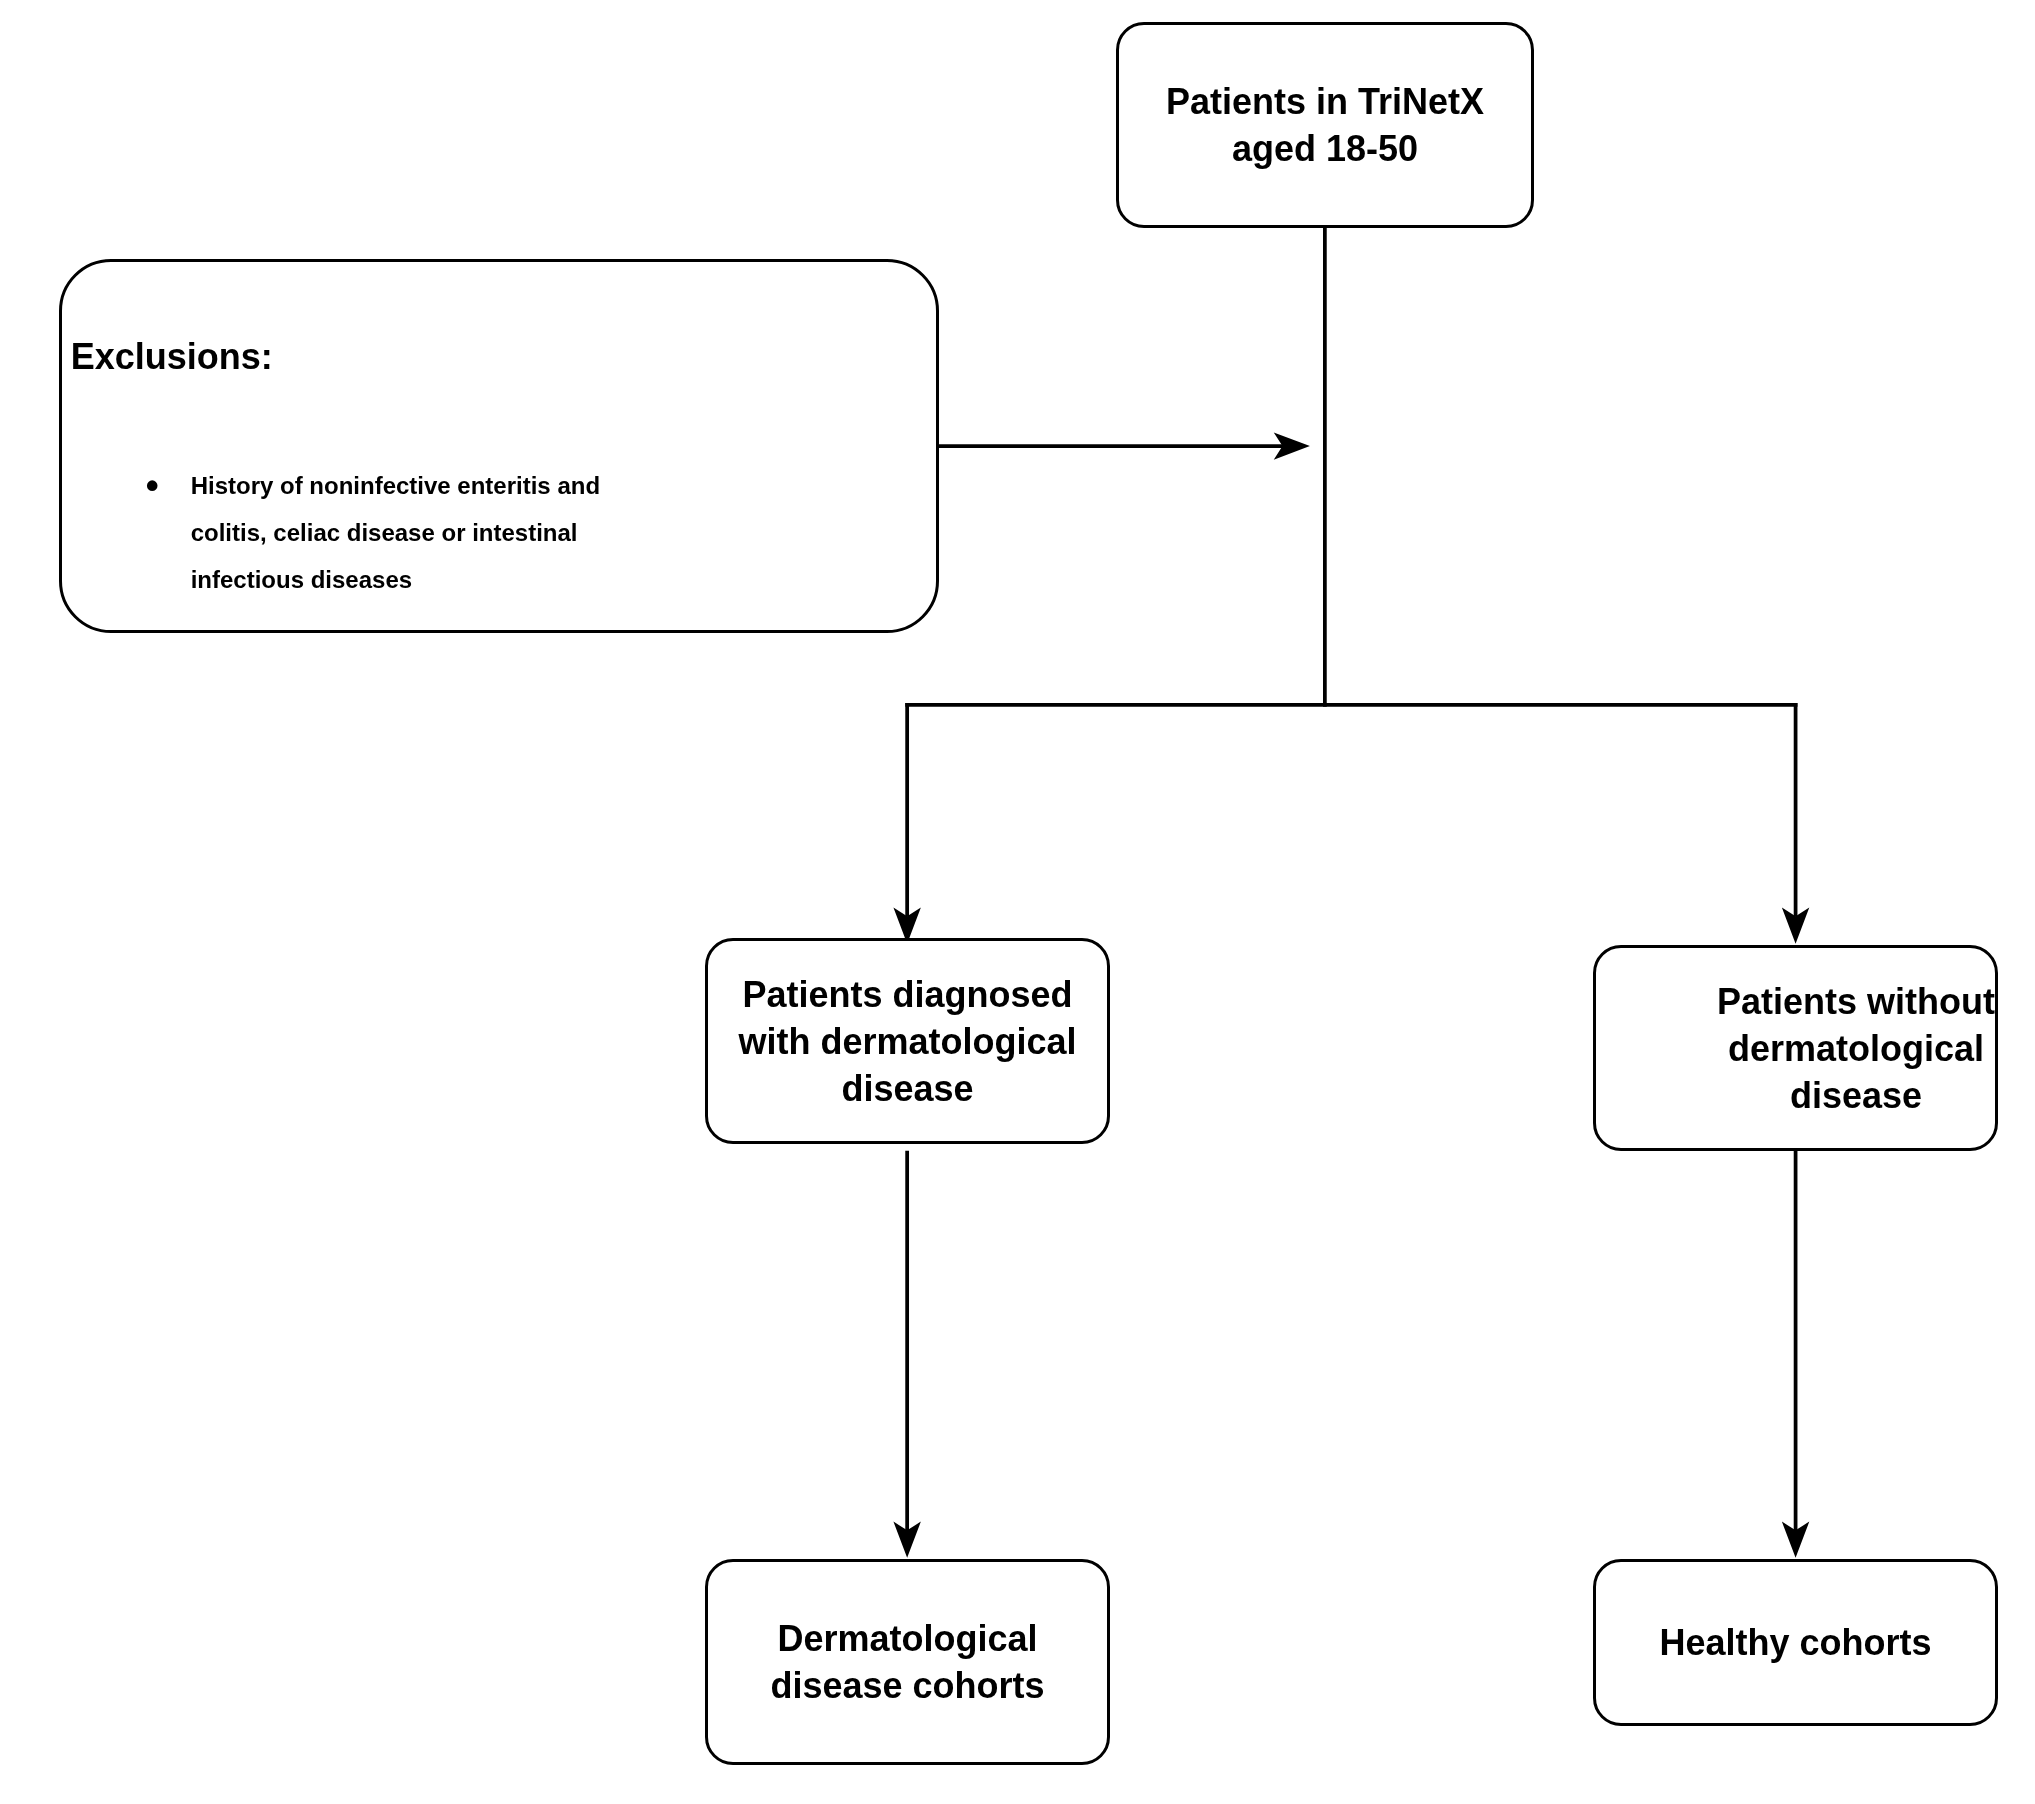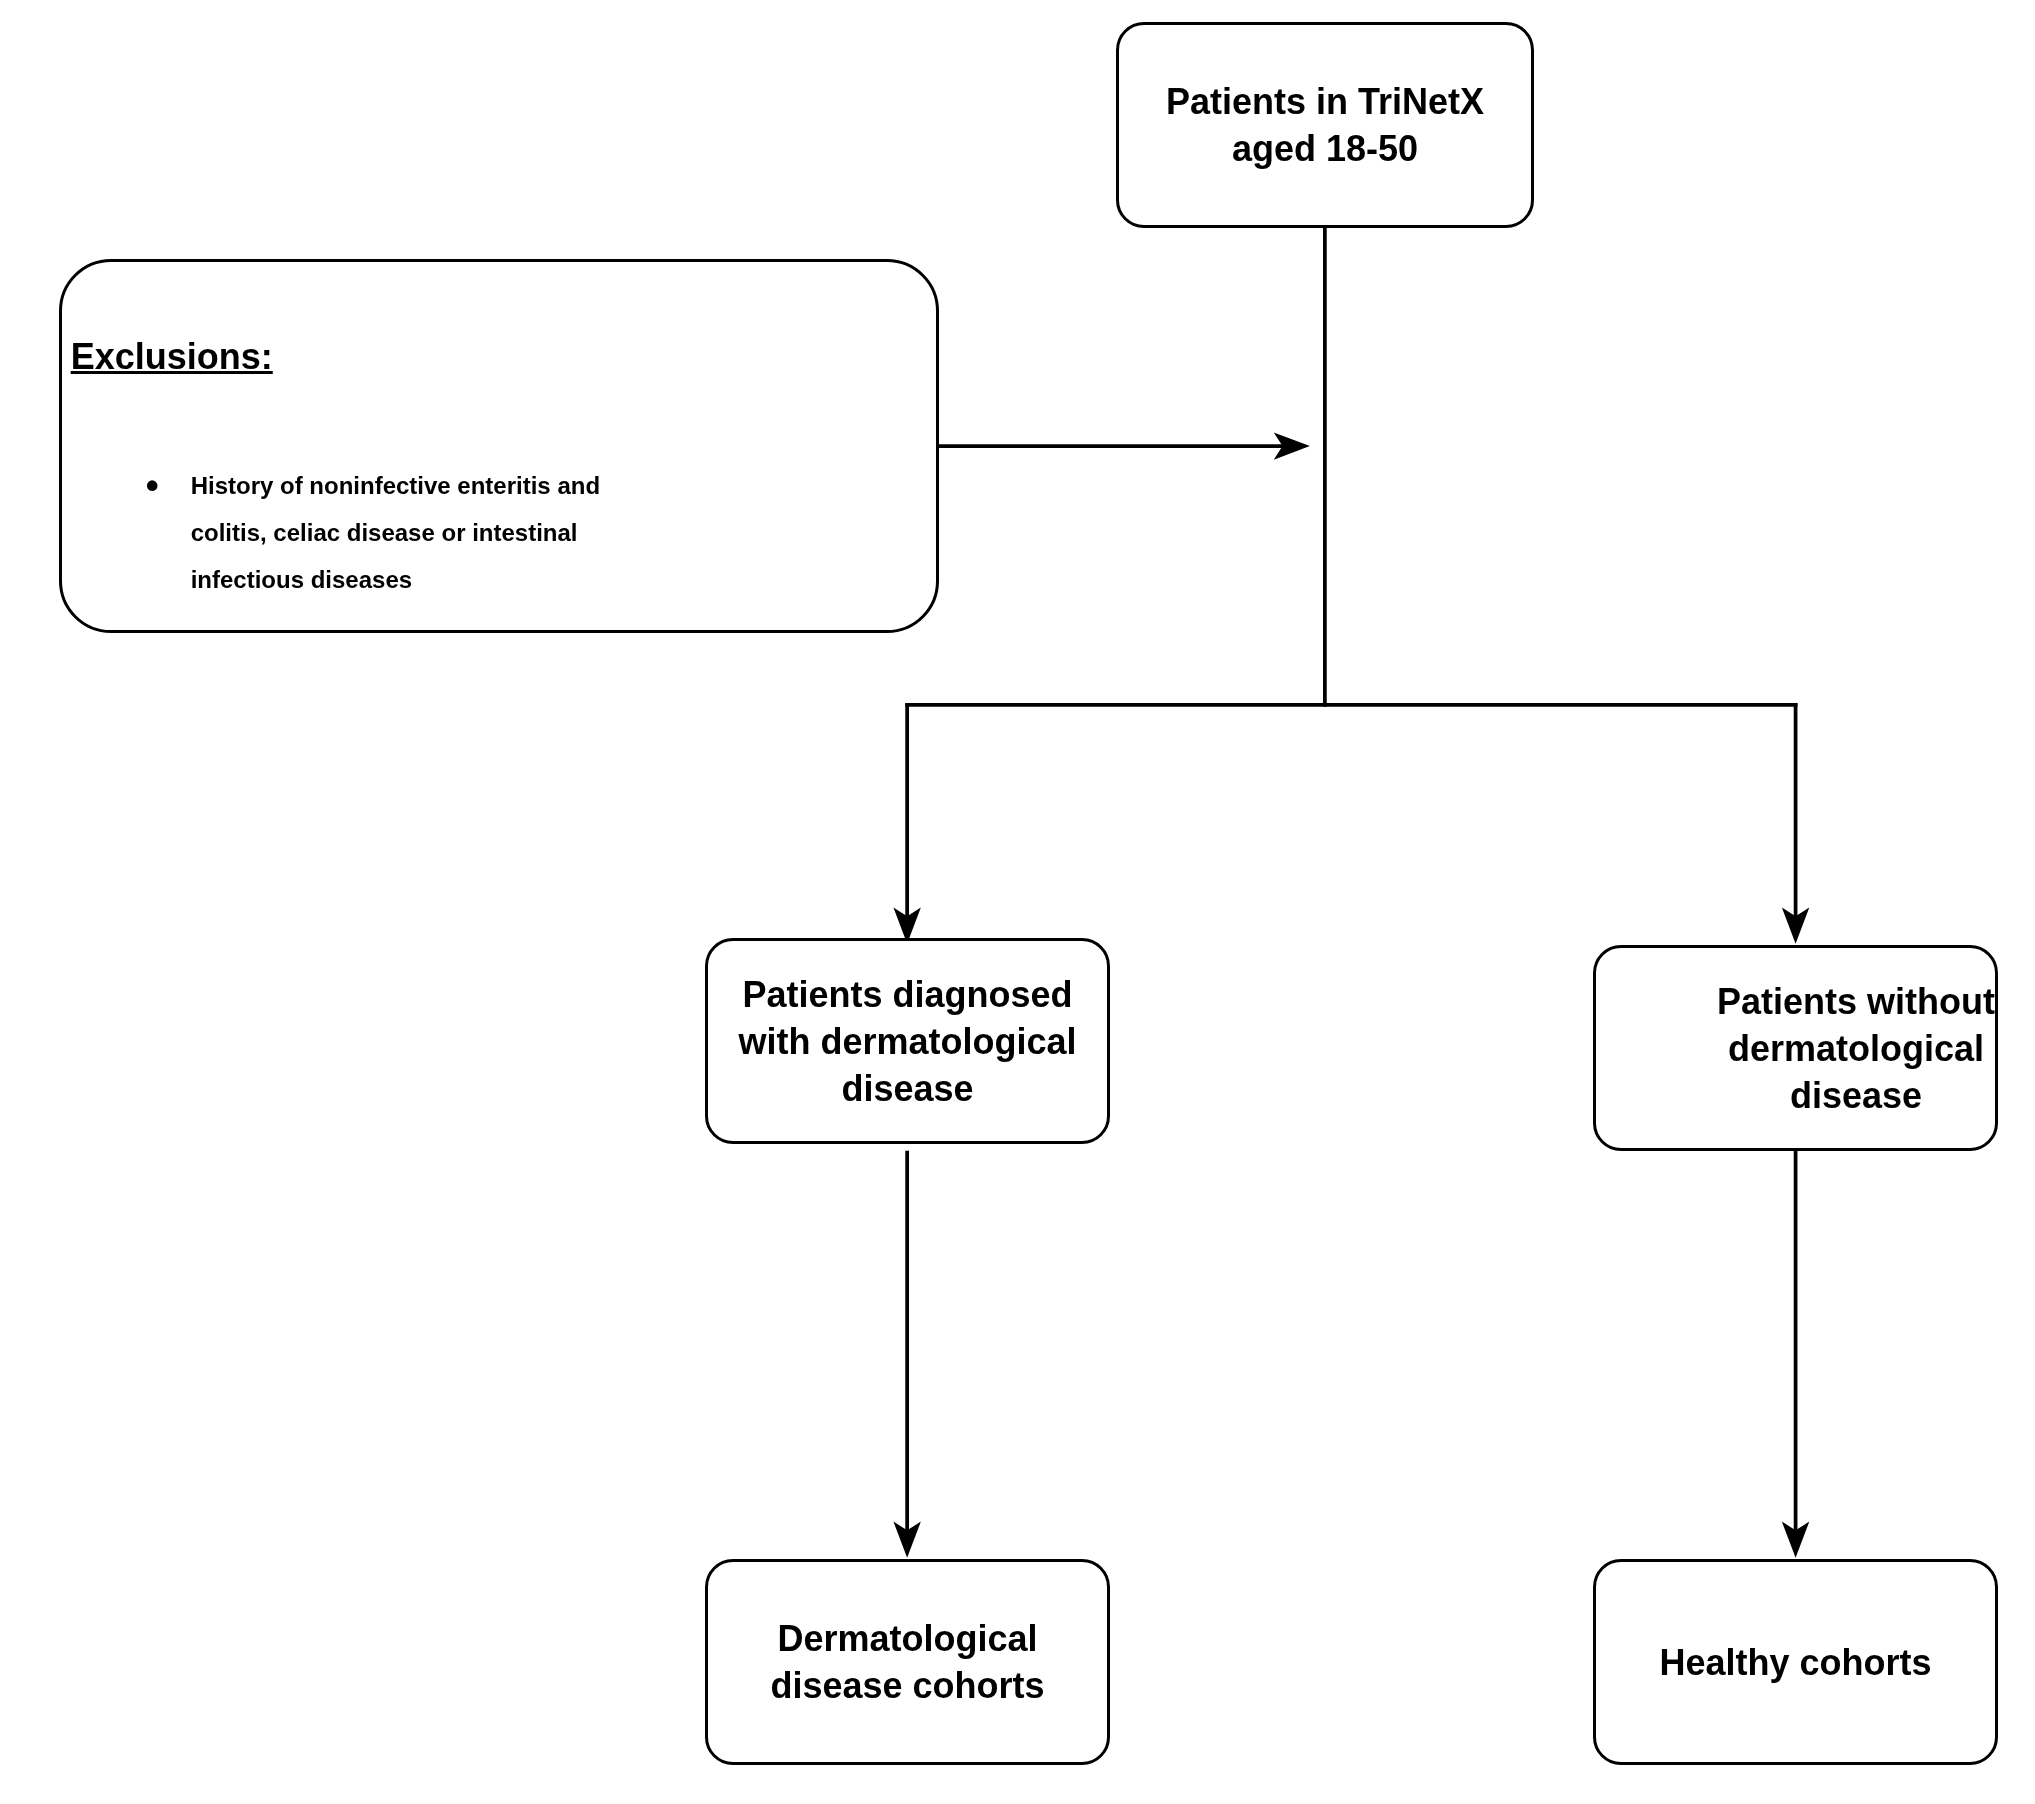--- a/index.html
+++ b/index.html
@@ -35,36 +35,35 @@
     justify-content: center;
     text-align: center;
     font-size: 36px;
     line-height: 47px;
     white-space: pre-line;
   }
   .box-top          { left: 1116px; top: 22px;   width: 418px;  height: 206px; }
   .box-mid-left     { left: 705px; top: 938px; width: 405px;  height: 206px; }
   .box-mid-right    { left: 1593px; top: 945px; width: 405px;  height: 206px; justify-content: flex-end; }
   .box-bottom-left  { left: 705px; top: 1559px; width: 405px;  height: 206px; }
-  .box-bottom-right { left: 1593px; top: 1559px; width: 405px;  height: 206px; }
+  .box-bottom-right { left: 1593px; top: 1559px; width: 405px;  height: 167px; }
 
   .box-exclusions {
     left: 59px;
     top: 259px;
     width: 880px;
     height: 374px;
     border-radius: 52px;
     display: block;
     text-align: left;
     padding: 24px 11.2px 0 8.7px;
   }
   .excl-title {
     font-size: 36px;
     line-height: 47px;
-    text-decoration: underline;
   }
   .excl-item {
     display: flex;
     align-items: flex-start;
     margin: 35px 0 0 75px;
   }
   .excl-bullet {
     font-size: 37px;
     line-height: 47px;
     margin-right: 32px;

